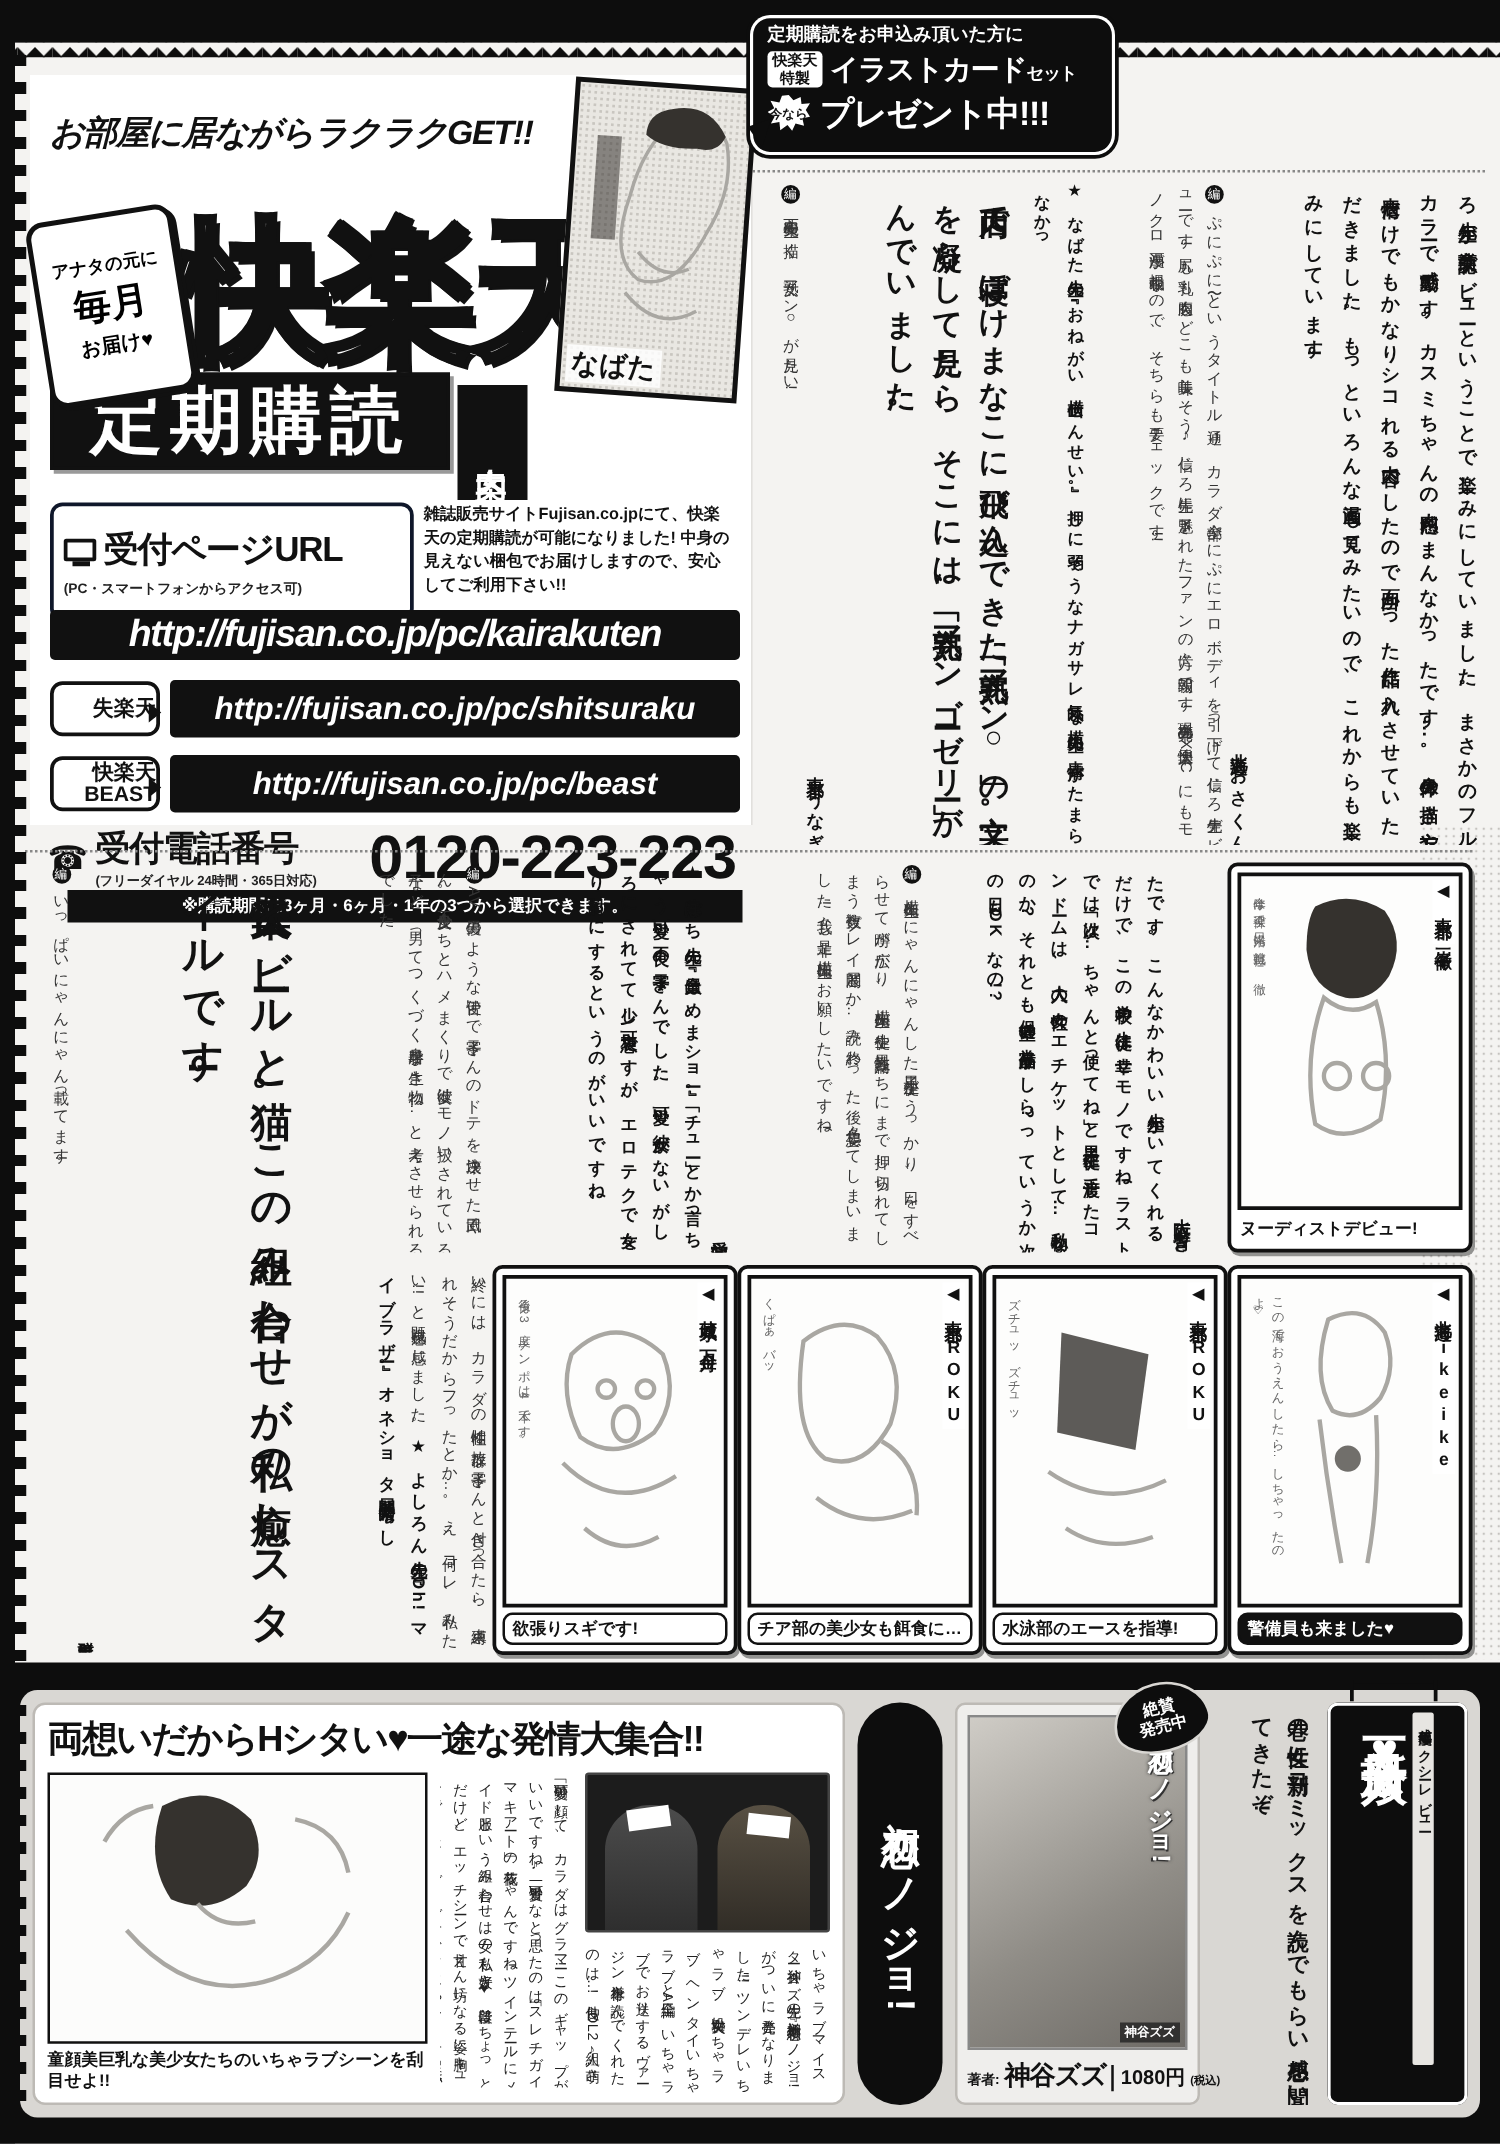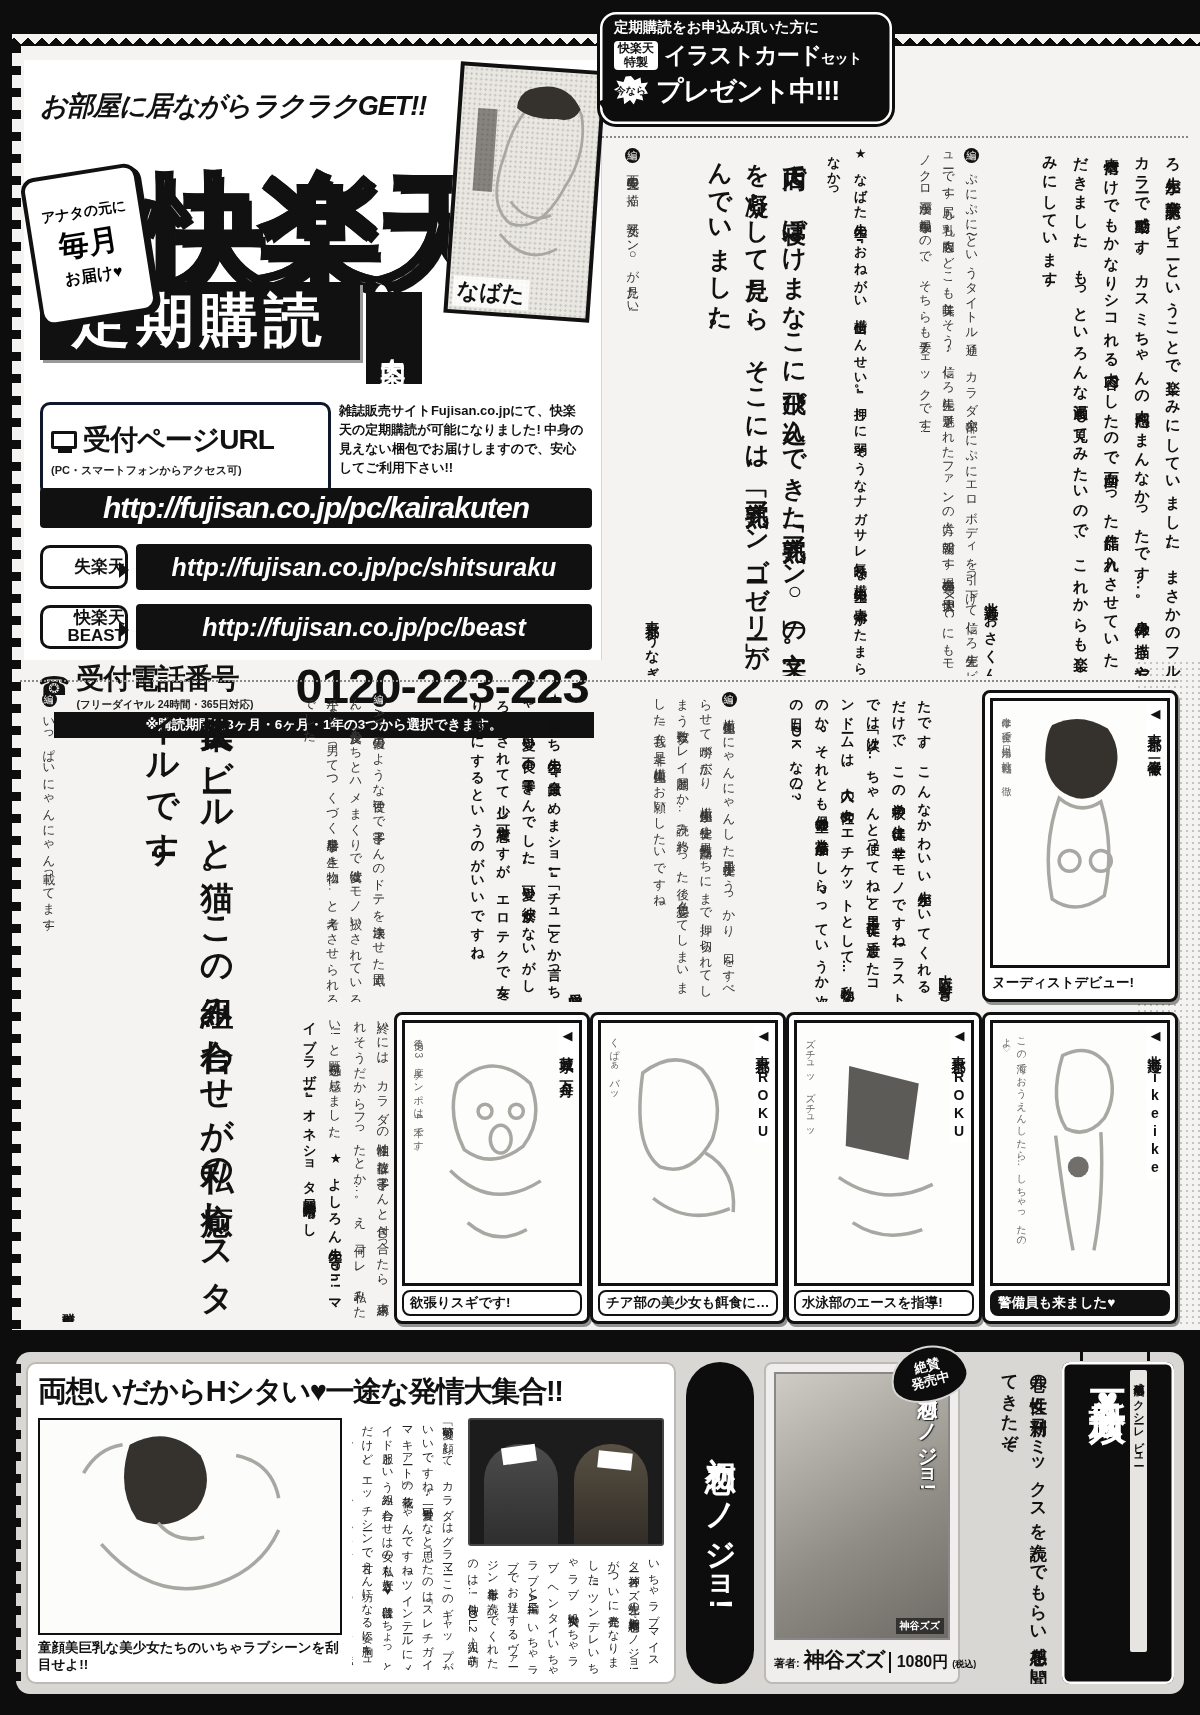--- a/index.html
+++ b/index.html
@@ -24,21 +24,21 @@
     box-shadow:3px 3px 0 #111;text-align:center;}
   .burst .b1{font-size:14px;font-weight:900;}
   .burst .b2{font-size:30px;font-weight:900;}
   .burst .b3{font-size:16px;font-weight:900;}
   .logo{position:absolute;left:118px;top:92px;font-size:122px;font-weight:900;color:#fff;letter-spacing:-4px;
     -webkit-text-stroke:5px #111;text-shadow:5px 5px 0 #111,-2px -2px 0 #111,2px -2px 0 #111,-2px 2px 0 #111;white-space:nowrap;}
   .cover{position:absolute;left:428px;top:6px;width:146px;height:252px;background:#e9e7e2 radial-gradient(#c9c6c0 1px,transparent 1.2px);background-size:5px 5px;
     border:4px solid #111;transform:rotate(4deg);overflow:hidden;z-index:3;}
   .cover svg{position:absolute;inset:0;}
   .cover-artist{position:absolute;left:4px;bottom:4px;font-size:22px;font-weight:900;color:#111;background:#ffffffd0;padding:0 4px;}
-  .subrow{position:absolute;left:16px;top:222px;display:flex;gap:6px;align-items:flex-start;}
+  .subrow{position:absolute;left:16px;top:238px;display:flex;gap:6px;align-items:flex-start;}
   .subtile{background:#111;color:#fff;font-size:58px;font-weight:900;width:78px;height:78px;display:flex;align-items:center;justify-content:center;border:3px solid #111;box-shadow:3px 3px 0 #999;}
   .subtile-annai{background:#111;color:#fff;font-size:26px;font-weight:900;width:56px;height:92px;display:flex;align-items:center;justify-content:center;margin-top:10px;}
   .urlhead-row{position:absolute;left:16px;top:342px;display:flex;gap:8px;width:548px;}
   .urlhead-box{border:3px solid #0f172a;border-radius:10px;padding:16px 8px;width:292px;position:relative;background:#fff;}
   .uh-line{display:flex;align-items:center;gap:6px;}
   .pc-icon{width:26px;height:18px;border:3px solid #111;border-radius:2px;position:relative;background:#fff;flex:none;}
   .pc-icon::after{content:"";position:absolute;left:4px;bottom:-7px;width:14px;height:4px;background:#111;}
   .uh{font-size:28px;font-weight:900;color:#111;letter-spacing:-1px;white-space:nowrap;}
   .uh-note{font-size:11px;font-weight:bold;color:#222;margin-top:4px;}
   .ad-desc{font-size:13px;font-weight:bold;color:#111;line-height:1.45;width:250px;}

